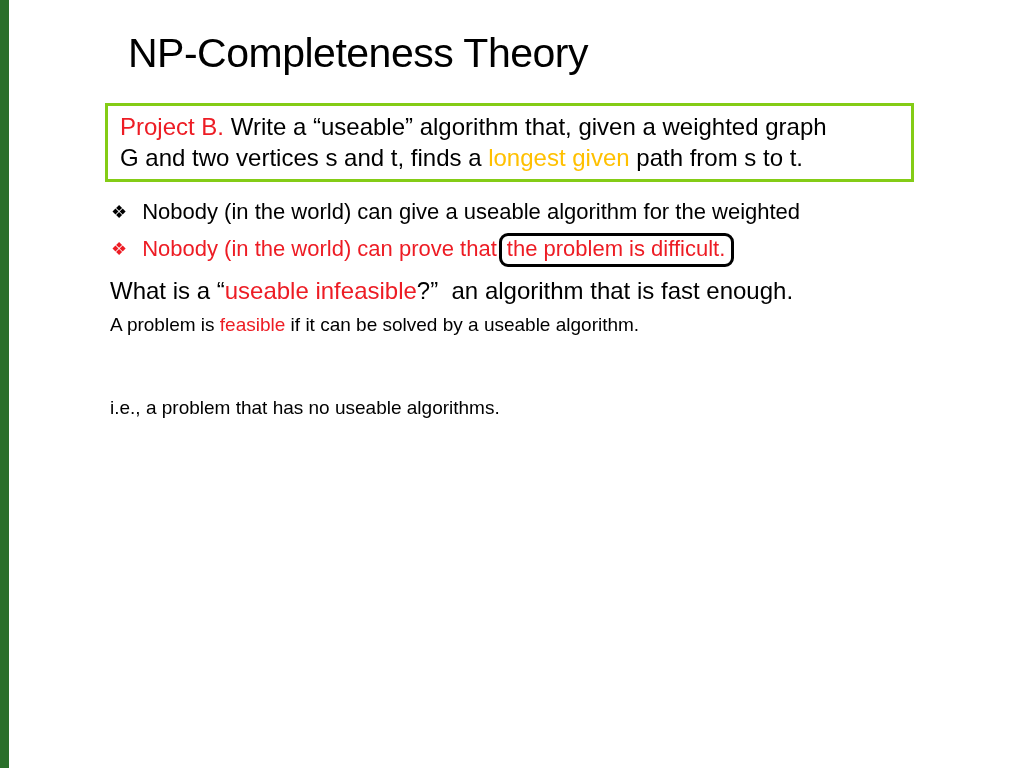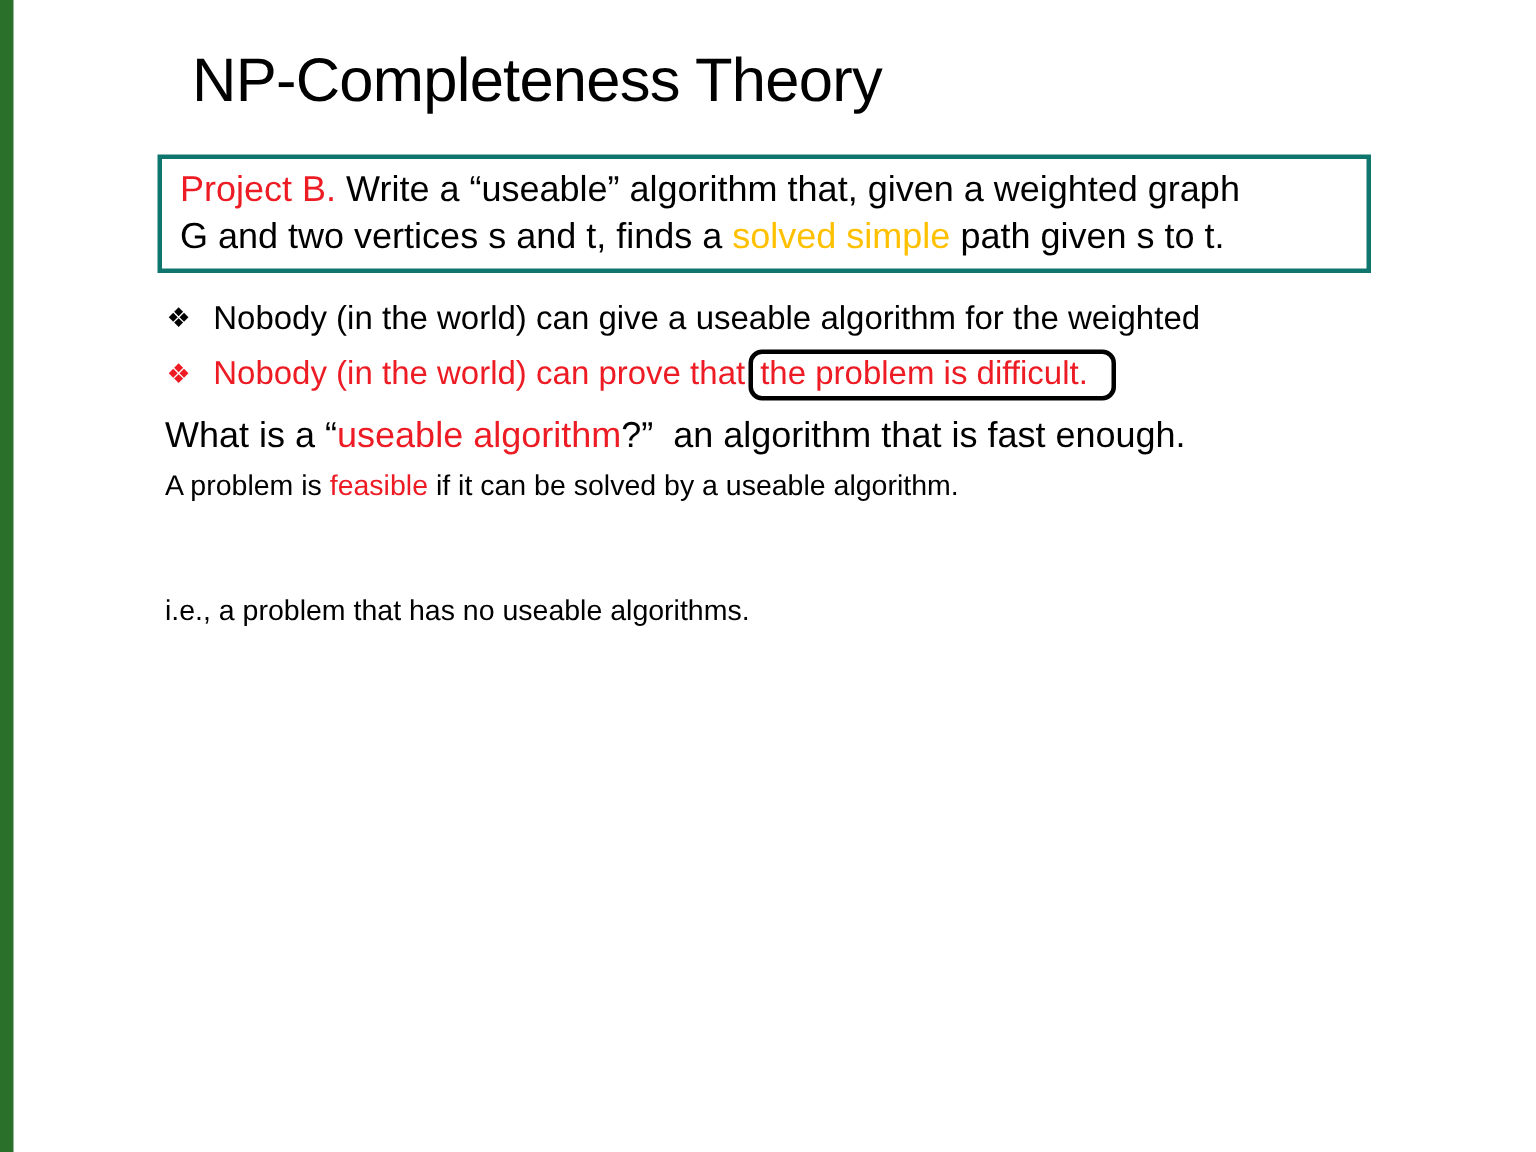--- a/index.html
+++ b/index.html
@@ -30,21 +30,21 @@
     font-weight: 400;
     letter-spacing: -0.5px;
     color: var(--text, #000);
     white-space: pre;
   }
   .project-box {
     position: absolute;
     left: 105px; top: 103px;
     width: 809px; height: 79px;
     box-sizing: border-box;
-    border: 3px solid #0f766e;
+    border: 3px solid #84cc16;
     padding: 5px 0 0 12px;
     font-size: 24px;
     line-height: 31px;
   }
   .project-box .line { white-space: pre; }
   .red  { color: var(--red, #ed1c24); }
   .gold { color: var(--gold, #ffc000); }
   .bullet {
     position: absolute;
     left: 111px;
@@ -58,21 +58,21 @@
     margin-right: 15px;
     position: relative;
     top: -1px;
   }
   .bullet-1 { top: 199px; }
   .bullet-2 { top: 233px; }
   .callout-box {
     display: inline-block;
     border: 3px solid #000;
     border-radius: 9px;
-    padding: 0 16px 2px 5px;
+    padding: 0 6px 2px 5px;
     margin-left: 2px;
   }
   .textline {
     position: absolute;
     left: 110px;
     white-space: pre-wrap;
   }
   .q-line   { font-size: 24px; }
   .sub-line { font-size: 19px; }
   .q-useable   { top: 277px; }
@@ -84,33 +84,33 @@
 <body>
 
 <div class="slide">
 
   <div class="left-bar"></div>
 
   <h1 class="title">NP-Completeness Theory</h1>
 
   <div class="project-box">
     <div class="line"><span class="red">Project B.</span><span> Write a “useable” algorithm that, given a weighted graph</span></div>
-    <div class="line"><span>G and two vertices s and t, finds a </span><span class="gold">solved simple</span><span> path given s to t.</span></div>
+    <div class="line"><span>G and two vertices s and t, finds a </span><span class="gold">longest given</span><span> path from s to t.</span></div>
   </div>
 
   <div class="bullet bullet-1">
     <span class="marker">❖</span>
     <span class="btext">Nobody (in the world) can give a useable algorithm for the weighted</span>
   </div>
 
   <div class="bullet bullet-2 red">
     <span class="marker red">❖</span>
     <span class="btext"><span>Nobody (in the world) can prove that</span><span class="callout-box red">the problem is difficult.</span></span>
   </div>
 
-  <div class="textline q-line q-useable"><span>What is a “</span><span class="red">useable algorithm</span><span>?”  an algorithm that is fast enough.</span></div>
+  <div class="textline q-line q-useable"><span>What is a “</span><span class="red">useable infeasible</span><span>?”  an algorithm that is fast enough.</span></div>
 
   <div class="textline sub-line note-feasible"><span>A problem is </span><span class="red">feasible</span><span> if it can be solved by a useable algorithm.</span></div>
 
 
   <div class="textline sub-line note-ie">i.e., a problem that has no useable algorithms.</div>
 
 </div>
 
 </body></html>

